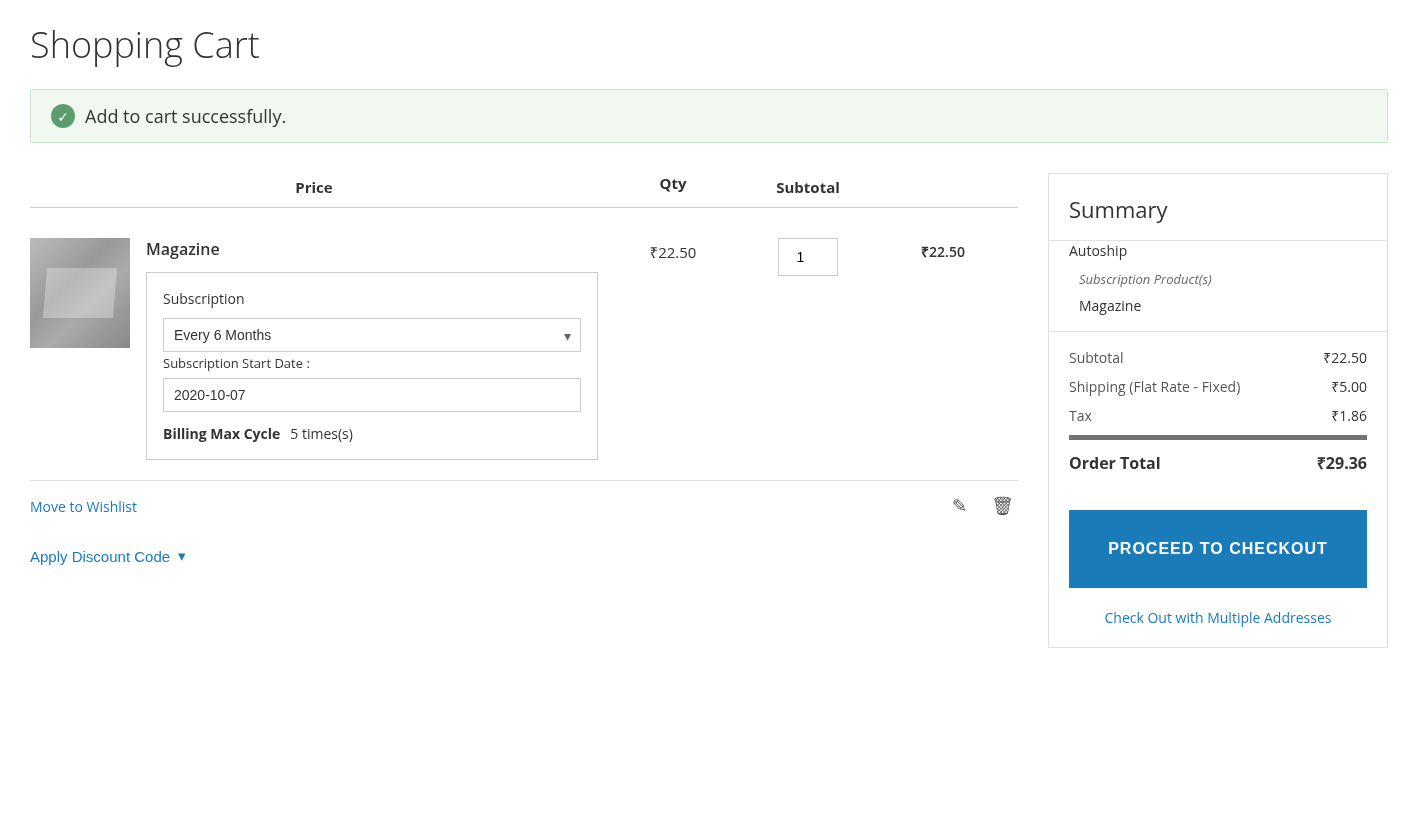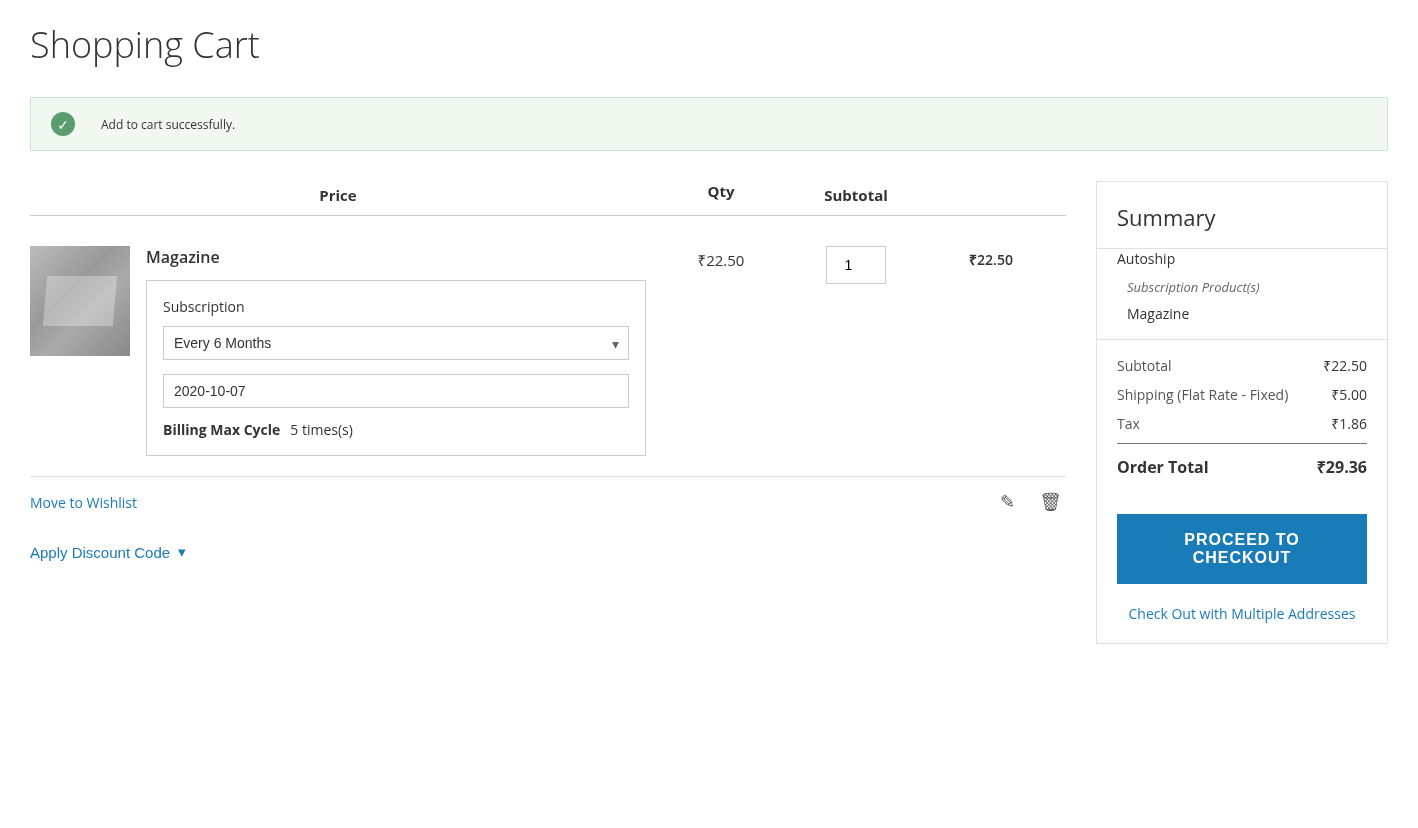--- a/index.html
+++ b/index.html
@@ -1,41 +1,41 @@
 <!DOCTYPE html>
 <html><head>
   <meta charset="utf-8">
   <style>
     * { box-sizing: border-box; margin: 0; padding: 0; }
     body { font-family: 'Open Sans', Arial, sans-serif; background: #fff; color: #333; font-size: 14px; }
 
     .page-container { max-width: 1418px; margin: 0 auto; padding: 20px 30px; }
 
-    h1.page-title { font-size: 36px; font-weight: 300; color: #333; margin-bottom: 28px; }
+    h1.page-title { font-size: 36px; font-weight: 300; color: #333; margin-bottom: 20px; }
 
     .success-banner {
       background: #f0f8f0;
       border: 1px solid #c8e6c9;
       padding: 14px 20px;
       display: flex;
       align-items: center;
       gap: 10px;
       margin-bottom: 30px;
       border-radius: 2px;
     }
     .success-icon {
       width: 24px; height: 24px;
       background: #5a9e6f;
       border-radius: 50%;
       display: flex; align-items: center; justify-content: center;
       color: white;
       font-size: 14px;
       flex-shrink: 0;
     }
-    .success-text { color: #333; font-size: 12px; margin-left: 16px; }
+    .success-text { color: #333; font-size: 18px; }
 
     .main-layout { display: flex; gap: 30px; align-items: flex-start; }
 
     .cart-section { flex: 1; min-width: 0; }
 
     
     .cart-table-header {
       display: grid;
       grid-template-columns: 1fr 150px 120px 150px;
       border-bottom: 1px solid #ccc;
@@ -85,21 +85,21 @@
 
     .subscription-box {
       border: 1px solid #ccc;
       padding: 16px;
       min-width: 260px;
     }
     .subscription-label { font-size: 14px; color: #333; margin-bottom: 10px; }
 
     .subscription-select-wrap {
       position: relative;
-      margin-bottom: 14px;
+      margin-bottom: 2px;
     }
     .subscription-select {
       width: 100%;
       padding: 8px 30px 8px 10px;
       border: 1px solid #ccc;
       background: white;
       appearance: none;
       font-size: 14px;
       color: #333;
       cursor: pointer;
@@ -176,21 +176,21 @@
     }
     .discount-toggle {
       display: flex; align-items: center; gap: 8px;
       color: #1a7bb9; font-size: 15px; cursor: pointer;
       background: none; border: none;
       padding: 0;
     }
 
     
     .summary-panel {
-      width: 292px;
+      width: 340px;
       flex-shrink: 0;
       border: 1px solid #e0e0e0;
       background: #fff;
     }
 
     .summary-title {
       font-size: 22px;
       font-weight: 400;
       color: #333;
       padding: 20px 20px 16px;
@@ -234,34 +234,34 @@
       justify-content: space-between;
       margin-bottom: 10px;
       font-size: 14px;
     }
     .summary-row-label { color: #555; }
     .summary-row-value { color: #333; }
 
     .summary-row.total {
       font-weight: 700;
       font-size: 16px;
-      border-top: 1px solid #737373;
+      border-top: 5px solid #737373;
       padding-top: 12px;
       margin-top: 4px;
     }
     .summary-row.total .summary-row-label { color: #333; }
 
     .checkout-btn {
       display: block;
       width: calc(100% - 40px);
       margin: 10px 20px 12px;
       background: #1a7bb9;
       color: white;
       border: none;
-      padding: 17px;
+      padding: 30px;
       font-size: 16px;
       font-weight: 700;
       text-transform: uppercase;
       cursor: pointer;
       letter-spacing: 1px;
       text-align: center;
     }
 
     .multi-address-link {
       display: block;
@@ -317,20 +317,21 @@
               <div class="subscription-label">Subscription</div>
               <div class="subscription-select-wrap">
                 <select class="subscription-select">
                   <option>Every Month</option>
                   <option>Every 3 Months</option>
                   <option selected="">Every 6 Months</option>
                   <option>Every Year</option>
                 </select>
                 <span class="select-arrow">▾</span>
               </div>
+              <div class="start-date-label">Subscription Start Date :</div>
               <input class="start-date-input" type="text" value="2020-10-07" style="">
               <div class="billing-cycle">
                 <span class="billing-cycle-label">Billing Max Cycle</span>
                 <span class="billing-cycle-value">5 times(s)</span>
               </div>
             </div>
           </div>
         </div>
 
         <div class="col-price">

